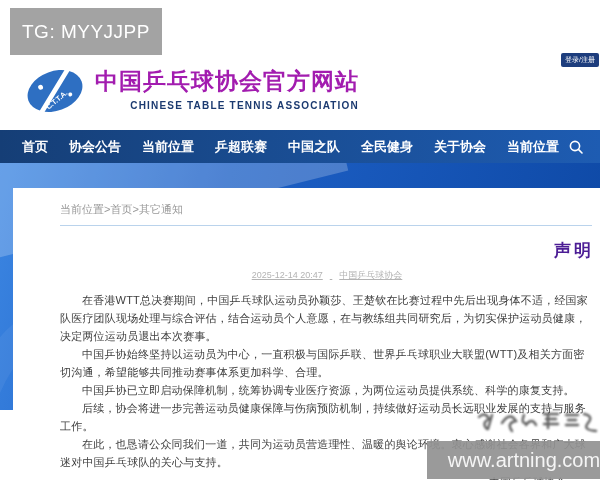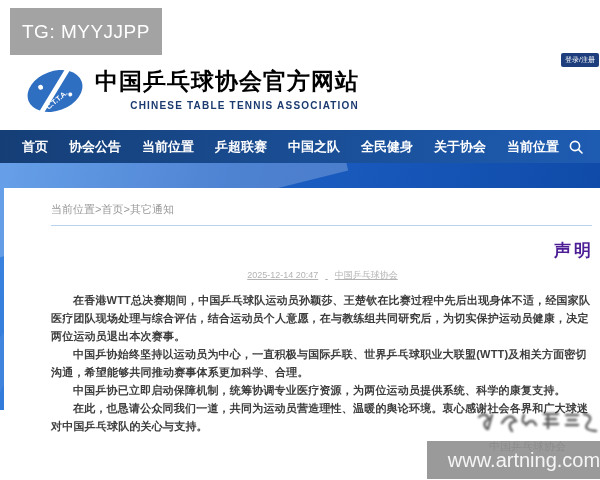--- a/index.html
+++ b/index.html
@@ -23,21 +23,21 @@
   }
   .scribble{
     position:absolute;left:476px;top:409px;z-index:40;
     filter:blur(1.1px);opacity:.8;
   }
   
   .site-header{position:absolute;left:0;top:40px;width:600px;height:90px;background:#fff;}
   .logo{position:absolute;left:22px;top:20px;}
   .brand{position:absolute;left:95px;top:28px;}
   .brand-title{
-    color:#000000;font-size:23px;font-weight:bold;letter-spacing:1px;line-height:26px;
+    color:#a21caf;font-size:23px;font-weight:bold;letter-spacing:1px;line-height:26px;
   }
   .brand-subtitle{
     color:#1b3a70;font-size:10px;font-weight:bold;letter-spacing:1.2px;margin-top:6px;text-align:right;
   }
   .login-badge{
     position:absolute;right:1px;top:13px;background:#1d3d7d;color:#fff;
     font-size:7px;line-height:14px;padding:0 4px;border-radius:2px;white-space:nowrap;
   }
   
   .main-nav{
@@ -60,36 +60,36 @@
   .banner:before{
     content:"";position:absolute;left:-80px;top:-60px;width:420px;height:120px;
     background:rgba(255,255,255,.22);transform:rotate(-14deg);
   }
   .banner:after{
     content:"";position:absolute;left:-40px;top:120px;width:260px;height:260px;
     border-radius:50%;border:30px solid rgba(255,255,255,.06);
   }
   
   .content-card{
-    position:absolute;left:4px;top:188px;right:0;height:292px;
+    position:absolute;left:13px;top:188px;right:0;height:292px;
     background:#ffffff;z-index:20;box-sizing:border-box;
     padding:14px 6px 16px 47px;
   }
   .breadcrumb{font-size:11px;color:#999;}
   .breadcrumb a{color:#999;text-decoration:none;cursor:pointer;}
   .crumb-divider{border:0;border-top:1px solid #bad3ec;margin:8px 2px 0 0;}
   .article-title{
     text-align:right;font-size:17px;font-weight:bold;color:#4c1d95;
     letter-spacing:3px;margin-top:13px;
   }
   .article-meta{
     text-align:center;font-size:9px;color:#b3b3b3;margin-top:7px;text-decoration:underline;
   }
   .article-meta span{margin:0 7px;}
-  .article-body{margin-top:9px;font-weight:bold;}
+  .article-body{margin-top:9px;}
   .article-body p{
     margin:0;font-size:11px;line-height:18px;color:#3d3d3d;
     text-indent:2em;letter-spacing:.2px;
   }
   .signature{
     text-align:right;font-size:11px;color:#3d3d3d;margin-top:4px;padding-right:28px;
   }
 </style>
 </head>
 <body>
@@ -143,20 +143,21 @@
   <div class="article-title">声明</div>
   <div class="article-meta">
     <span>2025-12-14 20:47</span>
     <span>中国乒乓球协会</span>
   </div>
 
   <div class="article-body">
     <p>在香港WTT总决赛期间，中国乒乓球队运动员孙颖莎、王楚钦在比赛过程中先后出现身体不适，经国家队医疗团队现场处理与综合评估，结合运动员个人意愿，在与教练组共同研究后，为切实保护运动员健康，决定两位运动员退出本次赛事。</p>
     <p>中国乒协始终坚持以运动员为中心，一直积极与国际乒联、世界乒乓球职业大联盟(WTT)及相关方面密切沟通，希望能够共同推动赛事体系更加科学、合理。</p>
     <p>中国乒协已立即启动保障机制，统筹协调专业医疗资源，为两位运动员提供系统、科学的康复支持。</p>
+    <p>后续，协会将进一步完善运动员健康保障与伤病预防机制，持续做好运动员长远职业发展的支持与服务工作。</p>
     <p>在此，也恳请公众同我们一道，共同为运动员营造理性、温暖的舆论环境。衷心感谢社会各界和广大球迷对中国乒乓球队的关心与支持。</p>
   </div>
   <div class="signature">中国乒乓球协会</div>
 </div>
 
 <div class="scribble">
   <svg width="126" height="26" viewBox="0 0 126 26">
     <g stroke="#3a3a3a" stroke-width="2.4" fill="none" stroke-linecap="round">
       <path d="M3 8 q6 -6 10 2 q-8 4 -2 10 M16 6 l-4 14"></path>
       <path d="M26 14 q8 -12 14 -2 q-10 2 -4 10"></path>

